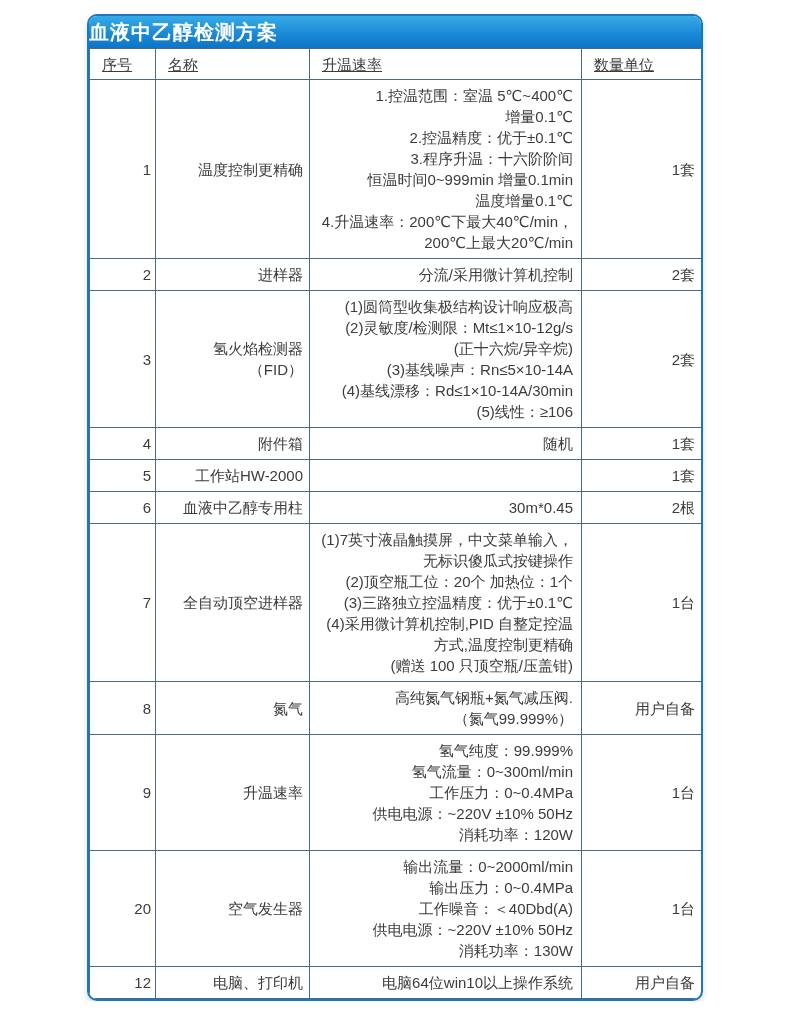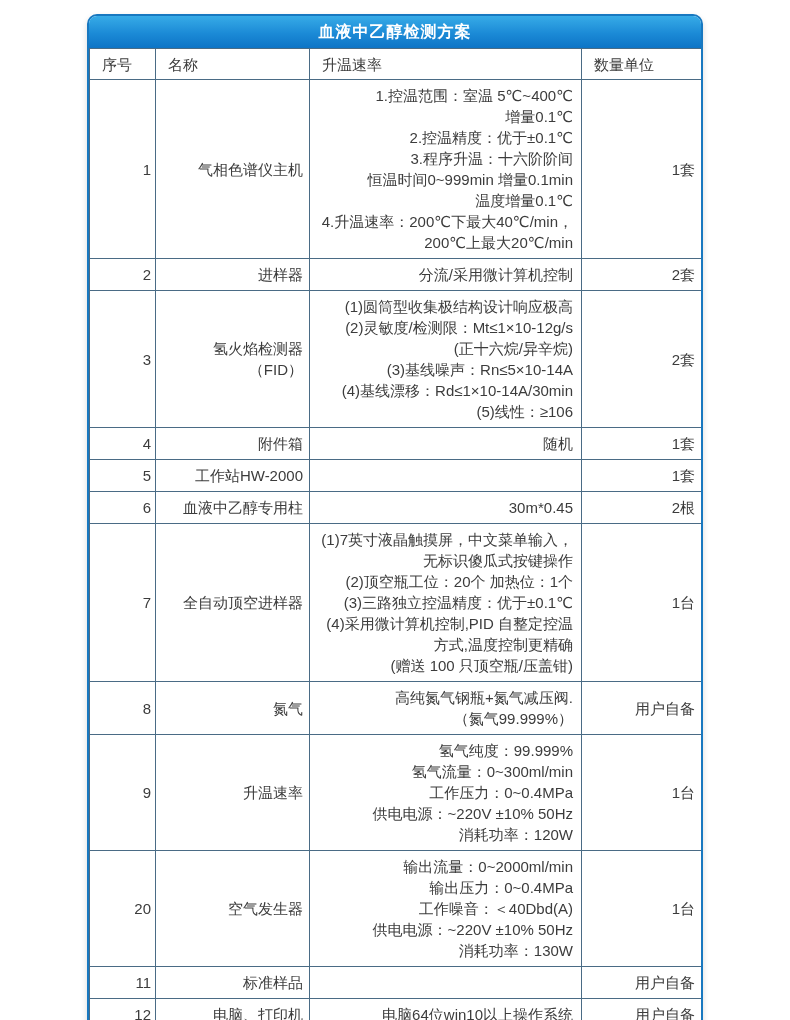--- a/index.html
+++ b/index.html
@@ -14,23 +14,23 @@
     border: 2px solid #1878c0;
     border-radius: 10px;
     overflow: hidden;
     background: #ffffff;
     box-shadow: 0 3px 6px rgba(0,0,0,0.15);
   }
   .title-bar {
     height: 32px;
     background: linear-gradient(180deg, #37abe7 0%, #1b8ad6 55%, #0d74c6 100%);
     color: #ffffff;
-    font-size: 16px;
+    font-size: 20px;
     font-weight: bold;
-    text-align: center;
+    text-align: left;
     line-height: 32px;
     letter-spacing: 1px;
   }
   table.spec {
     width: 100%;
     border-collapse: collapse;
     table-layout: fixed;
     font-size: 15px;
     color: #3c3c3c;
   }
@@ -43,20 +43,21 @@
     line-height: 21px;
     vertical-align: middle;
     font-weight: normal;
     text-align: right;
   }
   table.spec th {
     height: 31px;
     text-align: left;
     padding: 0 12px;
     background: #ffffff;
+    text-decoration: underline;
   }
   table.spec th.h-no { text-align: left; padding-left: 12px; }
   td.no   { text-align: center; padding: 5px 4px; }
   td.name { padding: 5px 6px 5px 12px; }
   td.spec-cell { padding: 5px 8px; white-space: pre-line; }
   td.qty  { padding: 5px 6px 5px 13px; }
   
 </style>
 </head>
 <body>
@@ -74,21 +75,21 @@
       <tr>
         <th class="h-no">序号</th>
         <th class="h-name">名称</th>
         <th class="h-spec">升温速率</th>
         <th class="h-qty">数量单位</th>
       </tr>
     </thead>
     <tbody>
         <tr>
     <td class="no">1</td>
-    <td class="name">气相色谱仪主机</td>
+    <td class="name">温度控制更精确</td>
     <td class="spec-cell">1.控温范围：室温 5℃~400℃
 增量0.1℃
 2.控温精度：优于±0.1℃
 3.程序升温：十六阶阶间
 恒温时间0~999min 增量0.1min
 温度增量0.1℃
 4.升温速率：200℃下最大40℃/min，
 200℃上最大20℃/min</td>
     <td class="qty">1套</td>
   </tr>
@@ -160,26 +161,20 @@
     <td class="no">20</td>
     <td class="name">空气发生器</td>
     <td class="spec-cell">输出流量：0~2000ml/min
 输出压力：0~0.4MPa
 工作噪音：＜40Dbd(A)
 供电电源：~220V ±10% 50Hz
 消耗功率：130W</td>
     <td class="qty">1台</td>
   </tr>
         <tr>
-    <td class="no">11</td>
-    <td class="name">标准样品</td>
-    <td class="spec-cell"></td>
-    <td class="qty">用户自备</td>
-  </tr>
-        <tr>
     <td class="no">12</td>
     <td class="name">电脑、打印机</td>
     <td class="spec-cell">电脑64位win10以上操作系统</td>
     <td class="qty">用户自备</td>
   </tr>
       </tbody>
   </table>
 </div>
 
 </body></html>

